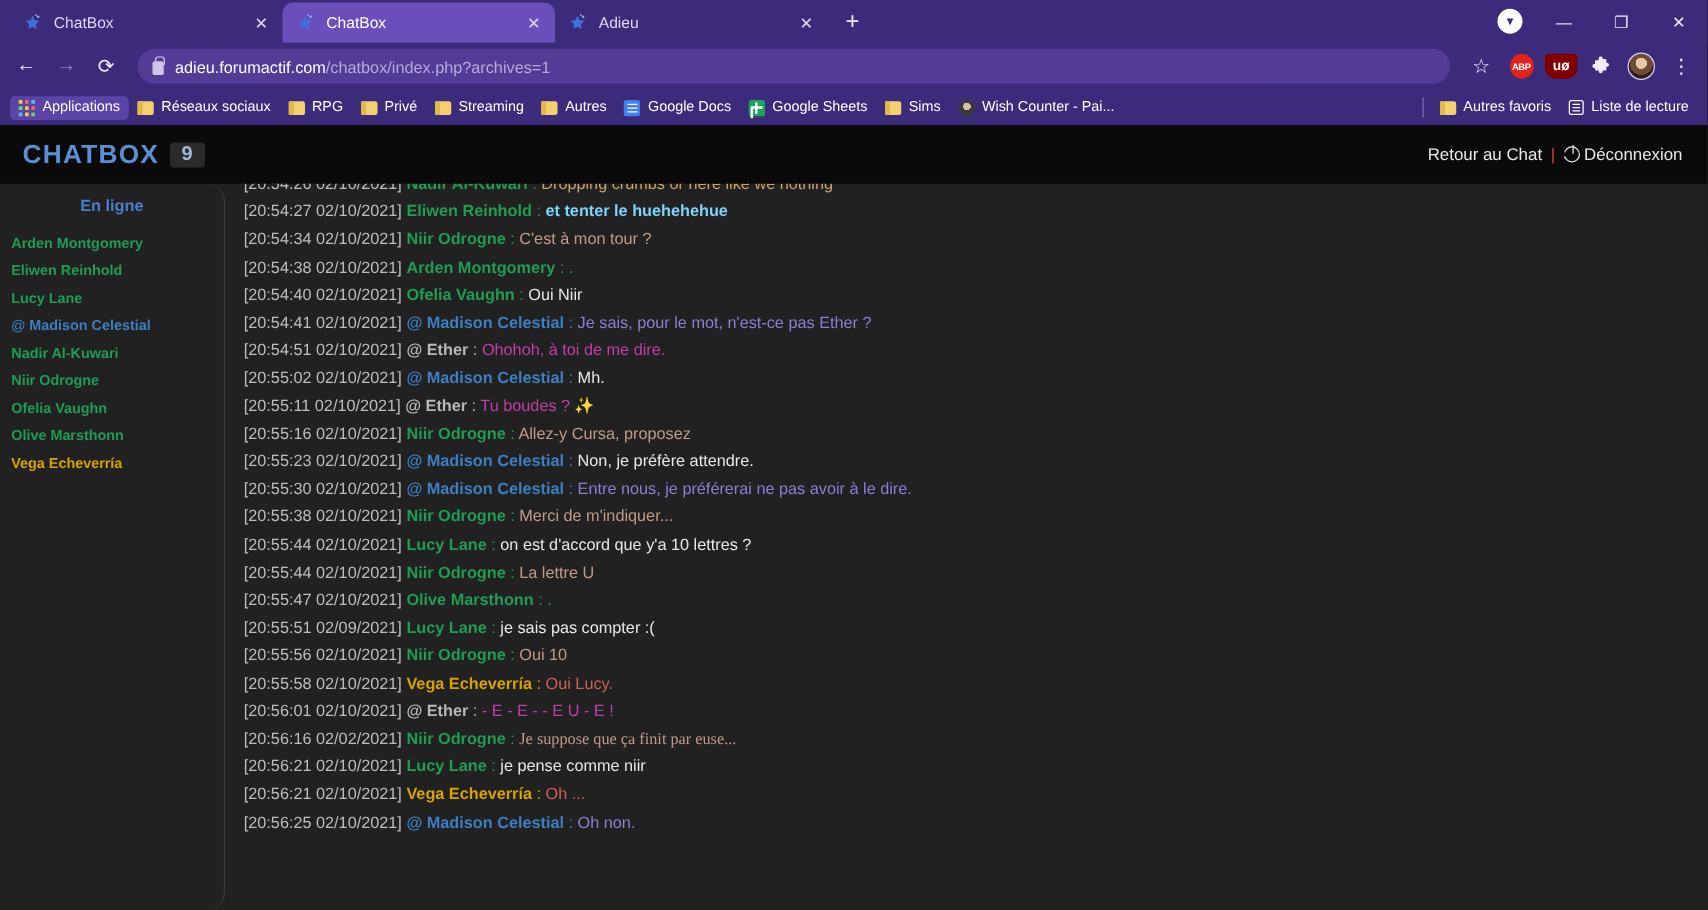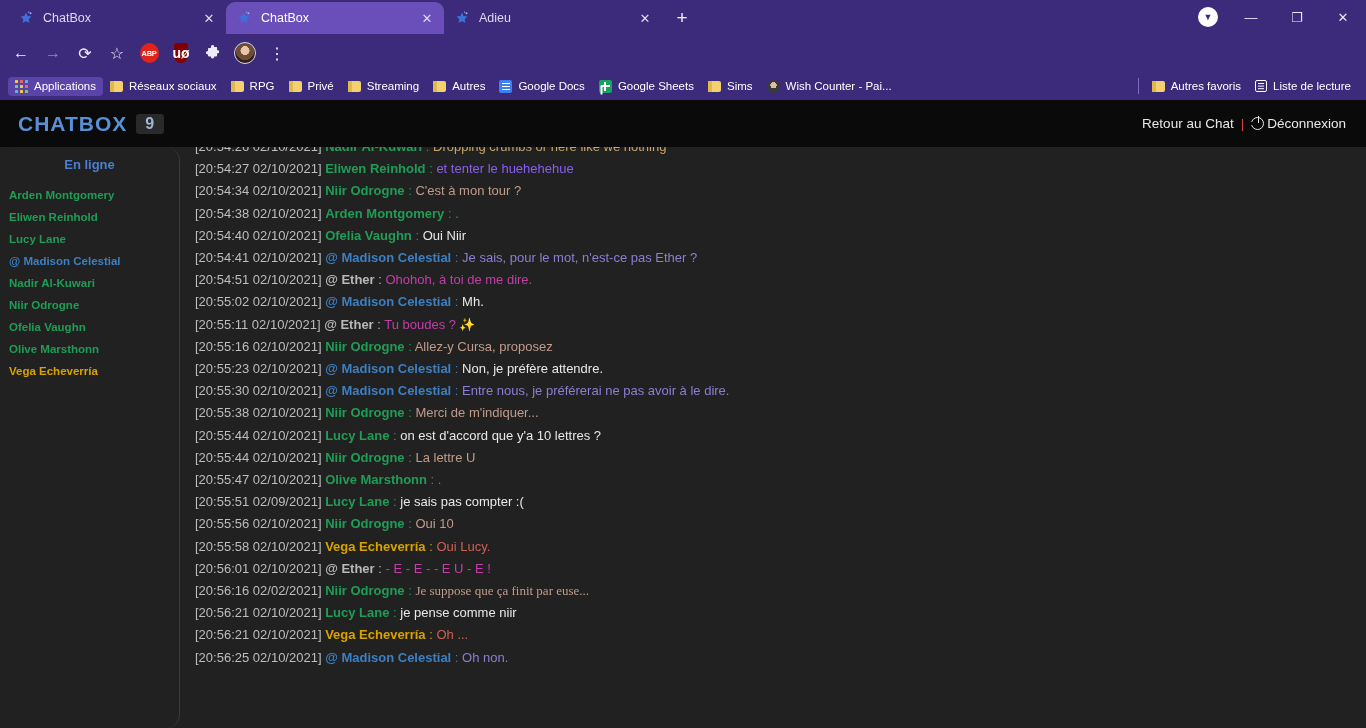--- a/index.html
+++ b/index.html
@@ -91,22 +91,22 @@
     border-bottom:none; border-radius: 3px 3px 0 0;
   }
   .tb-right { display: flex; align-items: center; gap: 2px; flex: none; }
   .ext-abp {
     width: 19px; height: 20px; border-radius: 50%; background: #e2231a;
     color: #fff; font-size: 7.5px; font-weight: bold;
     display: flex; align-items: center; justify-content: center;
     letter-spacing: -0.3px;
   }
   .ext-ubo {
-    width: 14px; height: 20px; background: #800000; color: #fff;
-    font-size: 14px; font-weight: bold;
+    width: 26px; height: 20px; background: #800000; color: #fff;
+    font-size: 11px; font-weight: bold;
     display: flex; align-items: center; justify-content: center;
     border-radius: 3px 3px 9px 9px;
   }
   .avatar-img {
     width: 22px; height: 22px; border-radius: 50%;
     background: radial-gradient(circle at 50% 38%, #e9c6a8 0 28%, #6e4c35 29% 58%, #2f2118 59% 100%);
     border: 1.5px solid #d8d2ee;
   }
 
   .bookmarks {
@@ -293,20 +293,24 @@
       <div class="wc-btn">❐</div>
       <div class="wc-btn">✕</div>
     </div>
   </div>
 
   <div class="toolbar">
     <div class="tb-icon">←</div>
     <div class="tb-icon" style="color:#9386c4">→</div>
     <div class="tb-icon">⟳</div>
 
+    <div class="omnibox">
+      <span class="lock"></span>
+      <span class="url"><span>adieu.forumactif.com</span><span class="dim">/chatbox/index.php?archives=1</span></span>
+    </div>
 
     <div class="tb-right">
       <div class="tb-icon">☆</div>
       <div class="tb-icon">
         <span class="ext-abp">ABP</span>
       </div>
       <div class="tb-icon">
         <span class="ext-ubo">uø</span>
       </div>
       <div class="tb-icon">
@@ -416,21 +420,21 @@
           <div class="user-item" style="color: rgb(31, 157, 85);">Niir Odrogne</div>
           <div class="user-item" style="color: rgb(31, 157, 85);">Ofelia Vaughn</div>
           <div class="user-item" style="color: rgb(31, 157, 85);">Olive Marsthonn</div>
           <div class="user-item" style="color: rgb(216, 162, 0);">Vega Echeverría</div>
         </div>
     </div>
 
     <div class="cb-messages">
       <div id="msg-host">
           <div class="msg clipped"><span class="ts">[20:54:26 02/10/2021] </span><span class="nick" style="color: rgb(31, 157, 85);">Nadir Al-Kuwari</span><span style="color: rgb(31, 157, 85);"> : </span><span style="color: rgb(200, 163, 106);">Dropping crumbs or here like we nothing</span></div>
-          <div class="msg"><span class="ts">[20:54:27 02/10/2021] </span><span class="nick" style="color: rgb(31, 157, 85);">Eliwen Reinhold</span><span style="color: rgb(31, 157, 85);"> : </span><span style="color: #8b5cf6;">et tenter le huehehehue</span></div>
+          <div class="msg"><span class="ts">[20:54:27 02/10/2021] </span><span class="nick" style="color: rgb(31, 157, 85);">Eliwen Reinhold</span><span style="color: rgb(31, 157, 85);"> : </span><span style="color: #7dd3fc; font-weight: bold;">et tenter le huehehehue</span></div>
           <div class="msg"><span class="ts">[20:54:34 02/10/2021] </span><span class="nick" style="color: rgb(31, 157, 85);">Niir Odrogne</span><span style="color: rgb(31, 157, 85);"> : </span><span style="color: rgb(192, 155, 138);">C'est à mon tour ?</span></div>
           <div class="msg"><span class="ts">[20:54:38 02/10/2021] </span><span class="nick" style="color: rgb(31, 157, 85);">Arden Montgomery</span><span style="color: rgb(31, 157, 85);"> : </span><span style="color: rgb(46, 158, 107);">.</span></div>
           <div class="msg"><span class="ts">[20:54:40 02/10/2021] </span><span class="nick" style="color: rgb(31, 157, 85);">Ofelia Vaughn</span><span style="color: rgb(31, 157, 85);"> : </span><span style="color: rgb(232, 232, 232);">Oui Niir</span></div>
           <div class="msg"><span class="ts">[20:54:41 02/10/2021] </span><span class="nick" style="color: rgb(61, 127, 193);">@ Madison Celestial</span><span style="color: rgb(61, 127, 193);"> : </span><span style="color: rgb(139, 127, 212);">Je sais, pour le mot, n'est-ce pas Ether ?</span></div>
           <div class="msg"><span class="ts">[20:54:51 02/10/2021] </span><span class="nick" style="color: rgb(184, 184, 184);">@ Ether</span><span style="color: rgb(184, 184, 184);"> : </span><span style="color: rgb(194, 63, 168);">Ohohoh, à toi de me dire.</span></div>
           <div class="msg"><span class="ts">[20:55:02 02/10/2021] </span><span class="nick" style="color: rgb(61, 127, 193);">@ Madison Celestial</span><span style="color: rgb(61, 127, 193);"> : </span><span style="color: rgb(232, 232, 232);">Mh.</span></div>
           <div class="msg"><span class="ts">[20:55:11 02/10/2021] </span><span class="nick" style="color: rgb(184, 184, 184);">@ Ether</span><span style="color: rgb(184, 184, 184);"> : </span><span style="color: rgb(194, 63, 168);">Tu boudes ?</span><span class="sparkle"> ✨</span></div>
           <div class="msg"><span class="ts">[20:55:16 02/10/2021] </span><span class="nick" style="color: rgb(31, 157, 85);">Niir Odrogne</span><span style="color: rgb(31, 157, 85);"> : </span><span style="color: rgb(192, 155, 138);">Allez-y Cursa, proposez</span></div>
           <div class="msg"><span class="ts">[20:55:23 02/10/2021] </span><span class="nick" style="color: rgb(61, 127, 193);">@ Madison Celestial</span><span style="color: rgb(61, 127, 193);"> : </span><span style="color: rgb(232, 232, 232);">Non, je préfère attendre.</span></div>
           <div class="msg"><span class="ts">[20:55:30 02/10/2021] </span><span class="nick" style="color: rgb(61, 127, 193);">@ Madison Celestial</span><span style="color: rgb(61, 127, 193);"> : </span><span style="color: rgb(139, 127, 212);">Entre nous, je préférerai ne pas avoir à le dire.</span></div>

